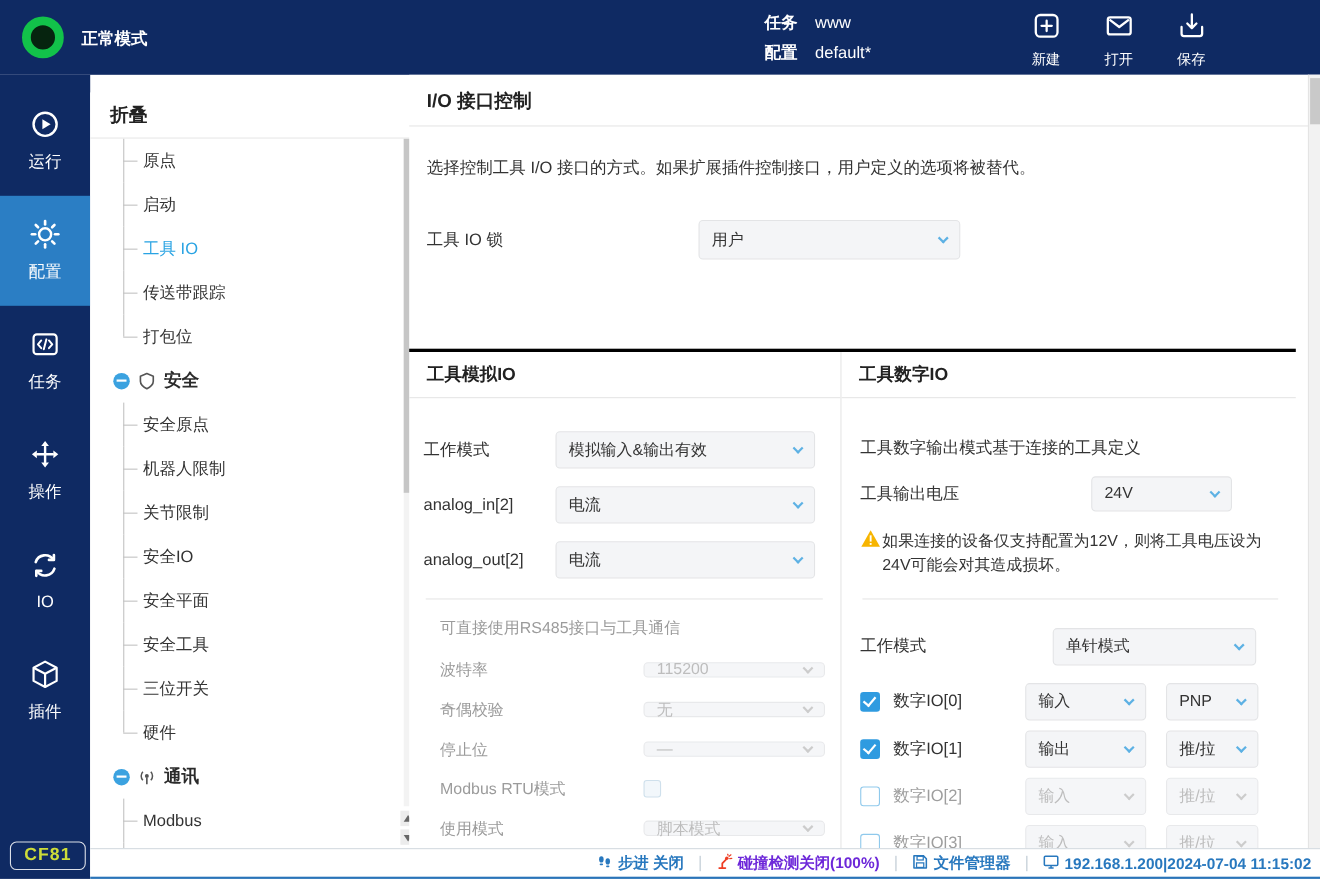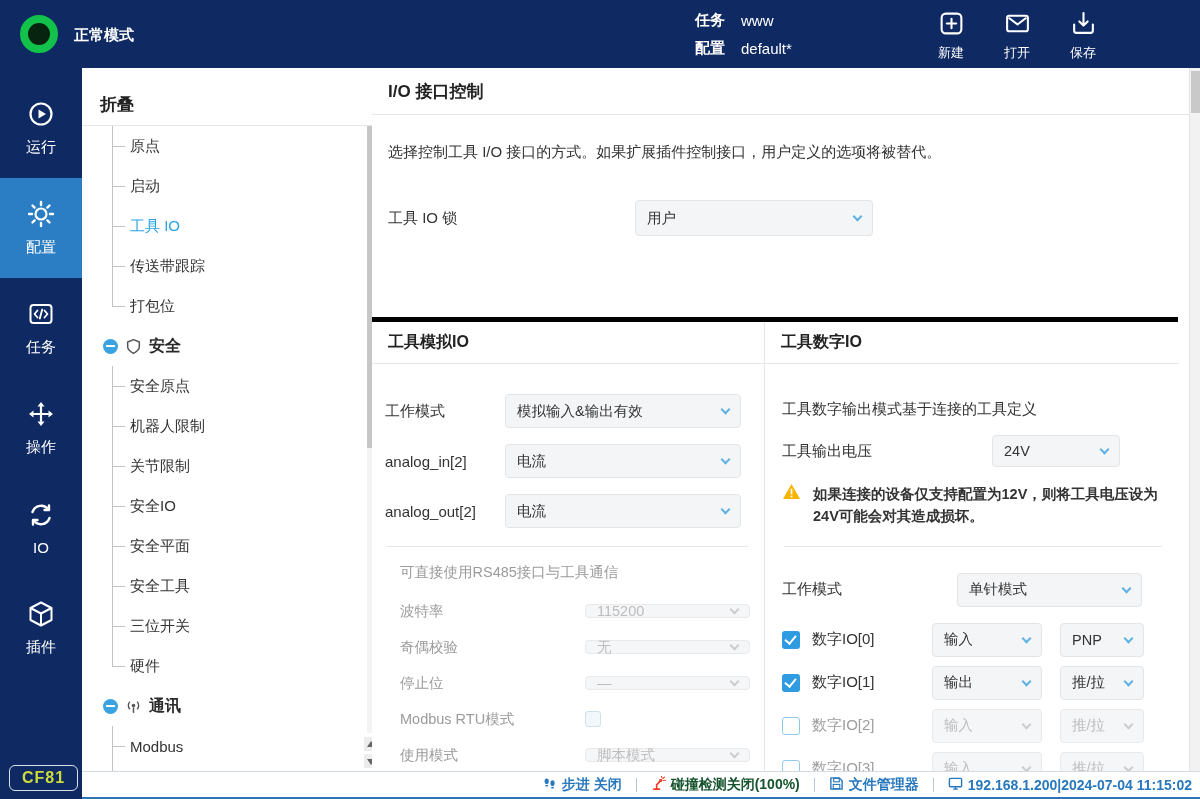--- a/index.html
+++ b/index.html
@@ -64,21 +64,21 @@
   .select { height:34px; background:#f4f5f7; border:1px solid #e3e4e6; border-radius:4px;
             display:flex; align-items:center; justify-content:space-between; padding:0 11px;
             font-size:14.5px; color:#333; cursor:pointer; flex:none; }
   .chev { width:7px; height:7px; border-right:2px solid #5db1e4; border-bottom:2px solid #5db1e4;
           transform:rotate(45deg); margin:-3px 0 0 8px; flex:none; }
   .select.dis { color:#bdbdbd; background:#f5f6f8; border-color:#e8e9eb; cursor:default; }
   .select.dis .chev { border-color:#cccccc; }
   .w238 { width:238px; height:36px; } .w265 { width:236px; } .w165 { width:165px; height:14px; }
   .w128 { width:128px; height:32px; } .w185 { width:185px; } .w110 { width:110px; } .w84 { width:84px; }
   
-  .panels { position:absolute; top:202px; left:0; right:11px; bottom:0; border-top:5px solid #000000; display:flex; }
+  .panels { position:absolute; top:202px; left:0; right:11px; bottom:0; border-top:3px solid #000000; display:flex; }
   .panel-left { width:410px; border-right:1px solid #e6e6e6; }
   .panel-right { flex:1; }
   .panel-title { height:42px; border-bottom:1px solid #e6e6e6; display:flex; align-items:center;
                  padding-left:16px; font-size:16px; font-weight:bold; color:#222; }
   .pane-body { padding:30px 14px 0 13px; }
   .form-row { display:flex; align-items:center; margin-bottom:16px; }
   .form-row .lbl { width:120px; font-size:15px; color:#333; }
   .divider { height:1px; background:#e6e6e6; margin:18px 2px 16px 2px; }
   .note-gray { color:#9b9b9b; font-size:14.5px; margin:0 0 14px 15px; }
   .mini-row { display:flex; align-items:center; height:30px; margin:0 0 6px 15px; }
@@ -88,36 +88,36 @@
   .cb.on { background:#2f9be0; }
   .cb.on::after { content:""; position:absolute; left:5px; top:2px; width:5px; height:9px;
                   border-right:2px solid #fff; border-bottom:2px solid #fff; transform:rotate(40deg); }
   .cb.off { background:#fff; border:1px solid #8fc9ec; }
   .cb.modbus { width:16px; height:16px; border:1px solid #cfe0ec; background:#f2f7fb; cursor:default; }
   
   .pane-body-r { padding:36px 14px 0 17px; }
   .note-dark { font-size:15px; color:#333; }
   .volt-row { display:flex; align-items:center; margin-top:16px; height:32px; }
   .volt-row .lbl { width:210px; font-size:15px; }
-  .warn { display:flex; gap:12px; margin-top:16px; width:382px;font-weight:bold; }
+  .warn { display:flex; gap:1px; margin-top:16px; width:382px; }
   .warn-text { font-size:14.5px; color:#333; line-height:1.55; }
   .wm-row { display:flex; align-items:center; margin-top:26px; height:34px; }
   .wm-row .lbl { width:175px; font-size:15px; }
   .dio-rows { margin-top:16px; }
   .dio-row { display:flex; align-items:center; height:34px; margin-bottom:9px; }
   .dio-row .dio-label { width:120px; margin-left:12px; font-size:15px; color:#333; }
   .dio-row .gap { width:18px; flex:none; }
   .dio-row.dis .dio-label { color:#9e9e9e; }
   
   .statusbar { position:absolute; left:82px; right:0; bottom:0; height:28px; background:#fff;
                border-top:1px solid #d4dbe0; border-bottom:2px solid #2a74b8;
                display:flex; align-items:center; justify-content:flex-end; padding-right:8px; font-size:14px; }
   .sb-item { display:flex; align-items:center; gap:5px; font-weight:bold; margin-left:14px; cursor:pointer; }
   .sb-step, .sb-file, .sb-net { color:#2878be; }
-  .sb-collision { color:#14532d; }
+  .sb-collision { color:#6d28d9; }
   .sb-sep { width:1px; height:14px; background:#b9c6d0; margin-left:14px; }
 </style>
 </head>
 <body>
 
 <div class="app">
 
   <header class="topbar">
     <div class="logo"></div>
     <div class="mode-label">正常模式</div>

